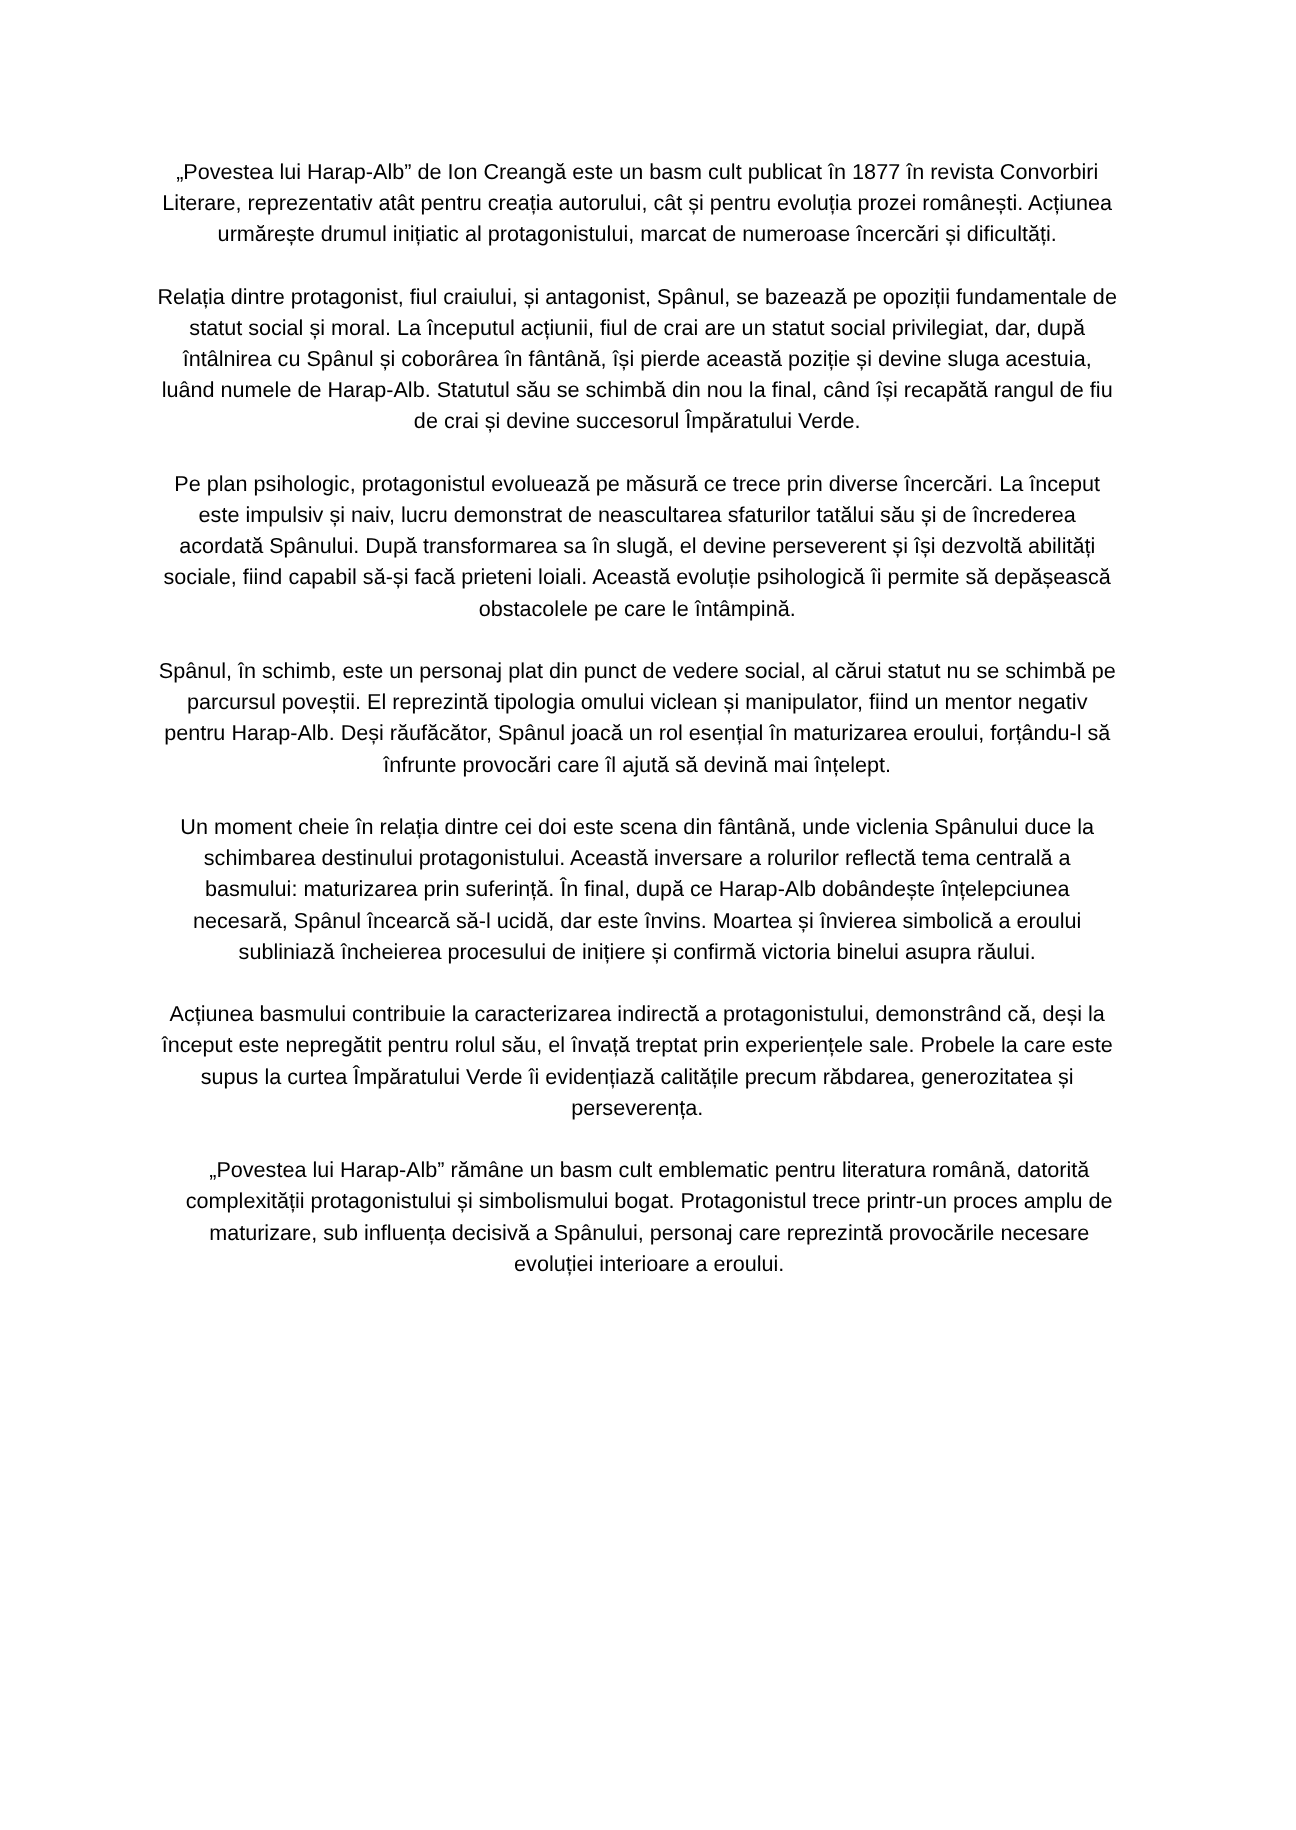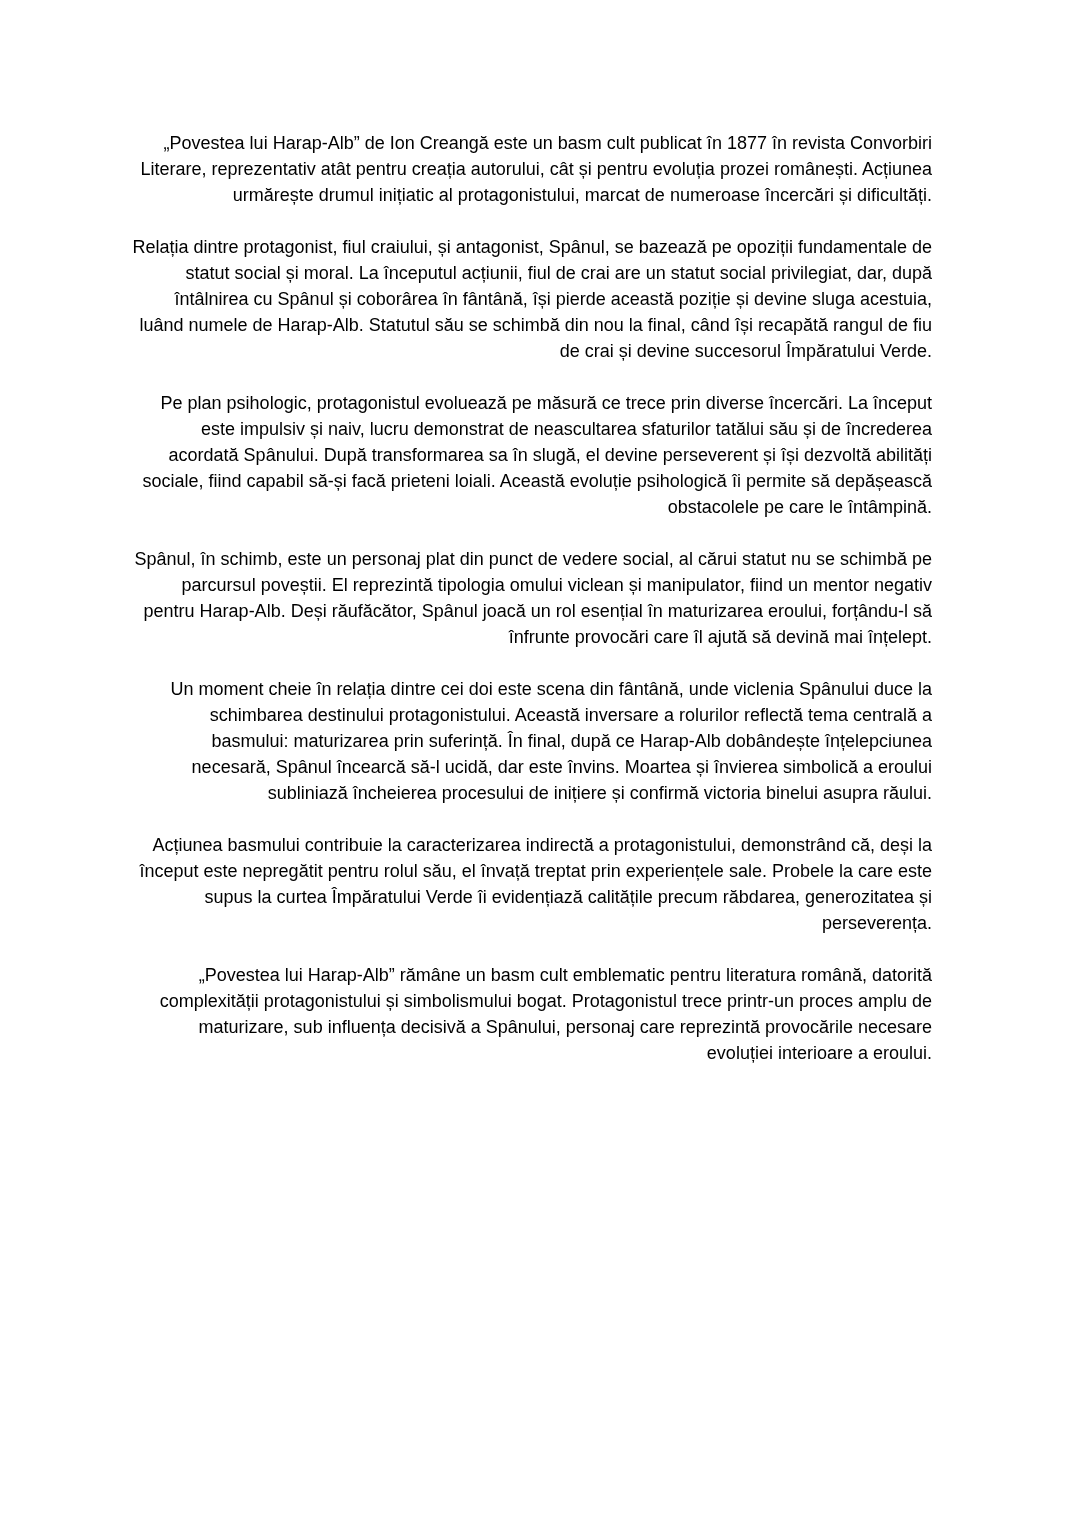--- a/index.html
+++ b/index.html
@@ -24,21 +24,21 @@
   }
   .doc-text {
     position: absolute;
     left: 130px;
     top: 130px;
     width: 802px;
     color: #000000;
     font-size: 18px;
     line-height: 26px;
     letter-spacing: 0;
-    text-align: right;
+    text-align: center;
   }
   .doc-text p {
     margin: 0 0 26px 0;
     padding: 0;
   }
   .doc-text p:last-child {
     margin-bottom: 0;
     margin-left: 20px;
   }
 </style>

